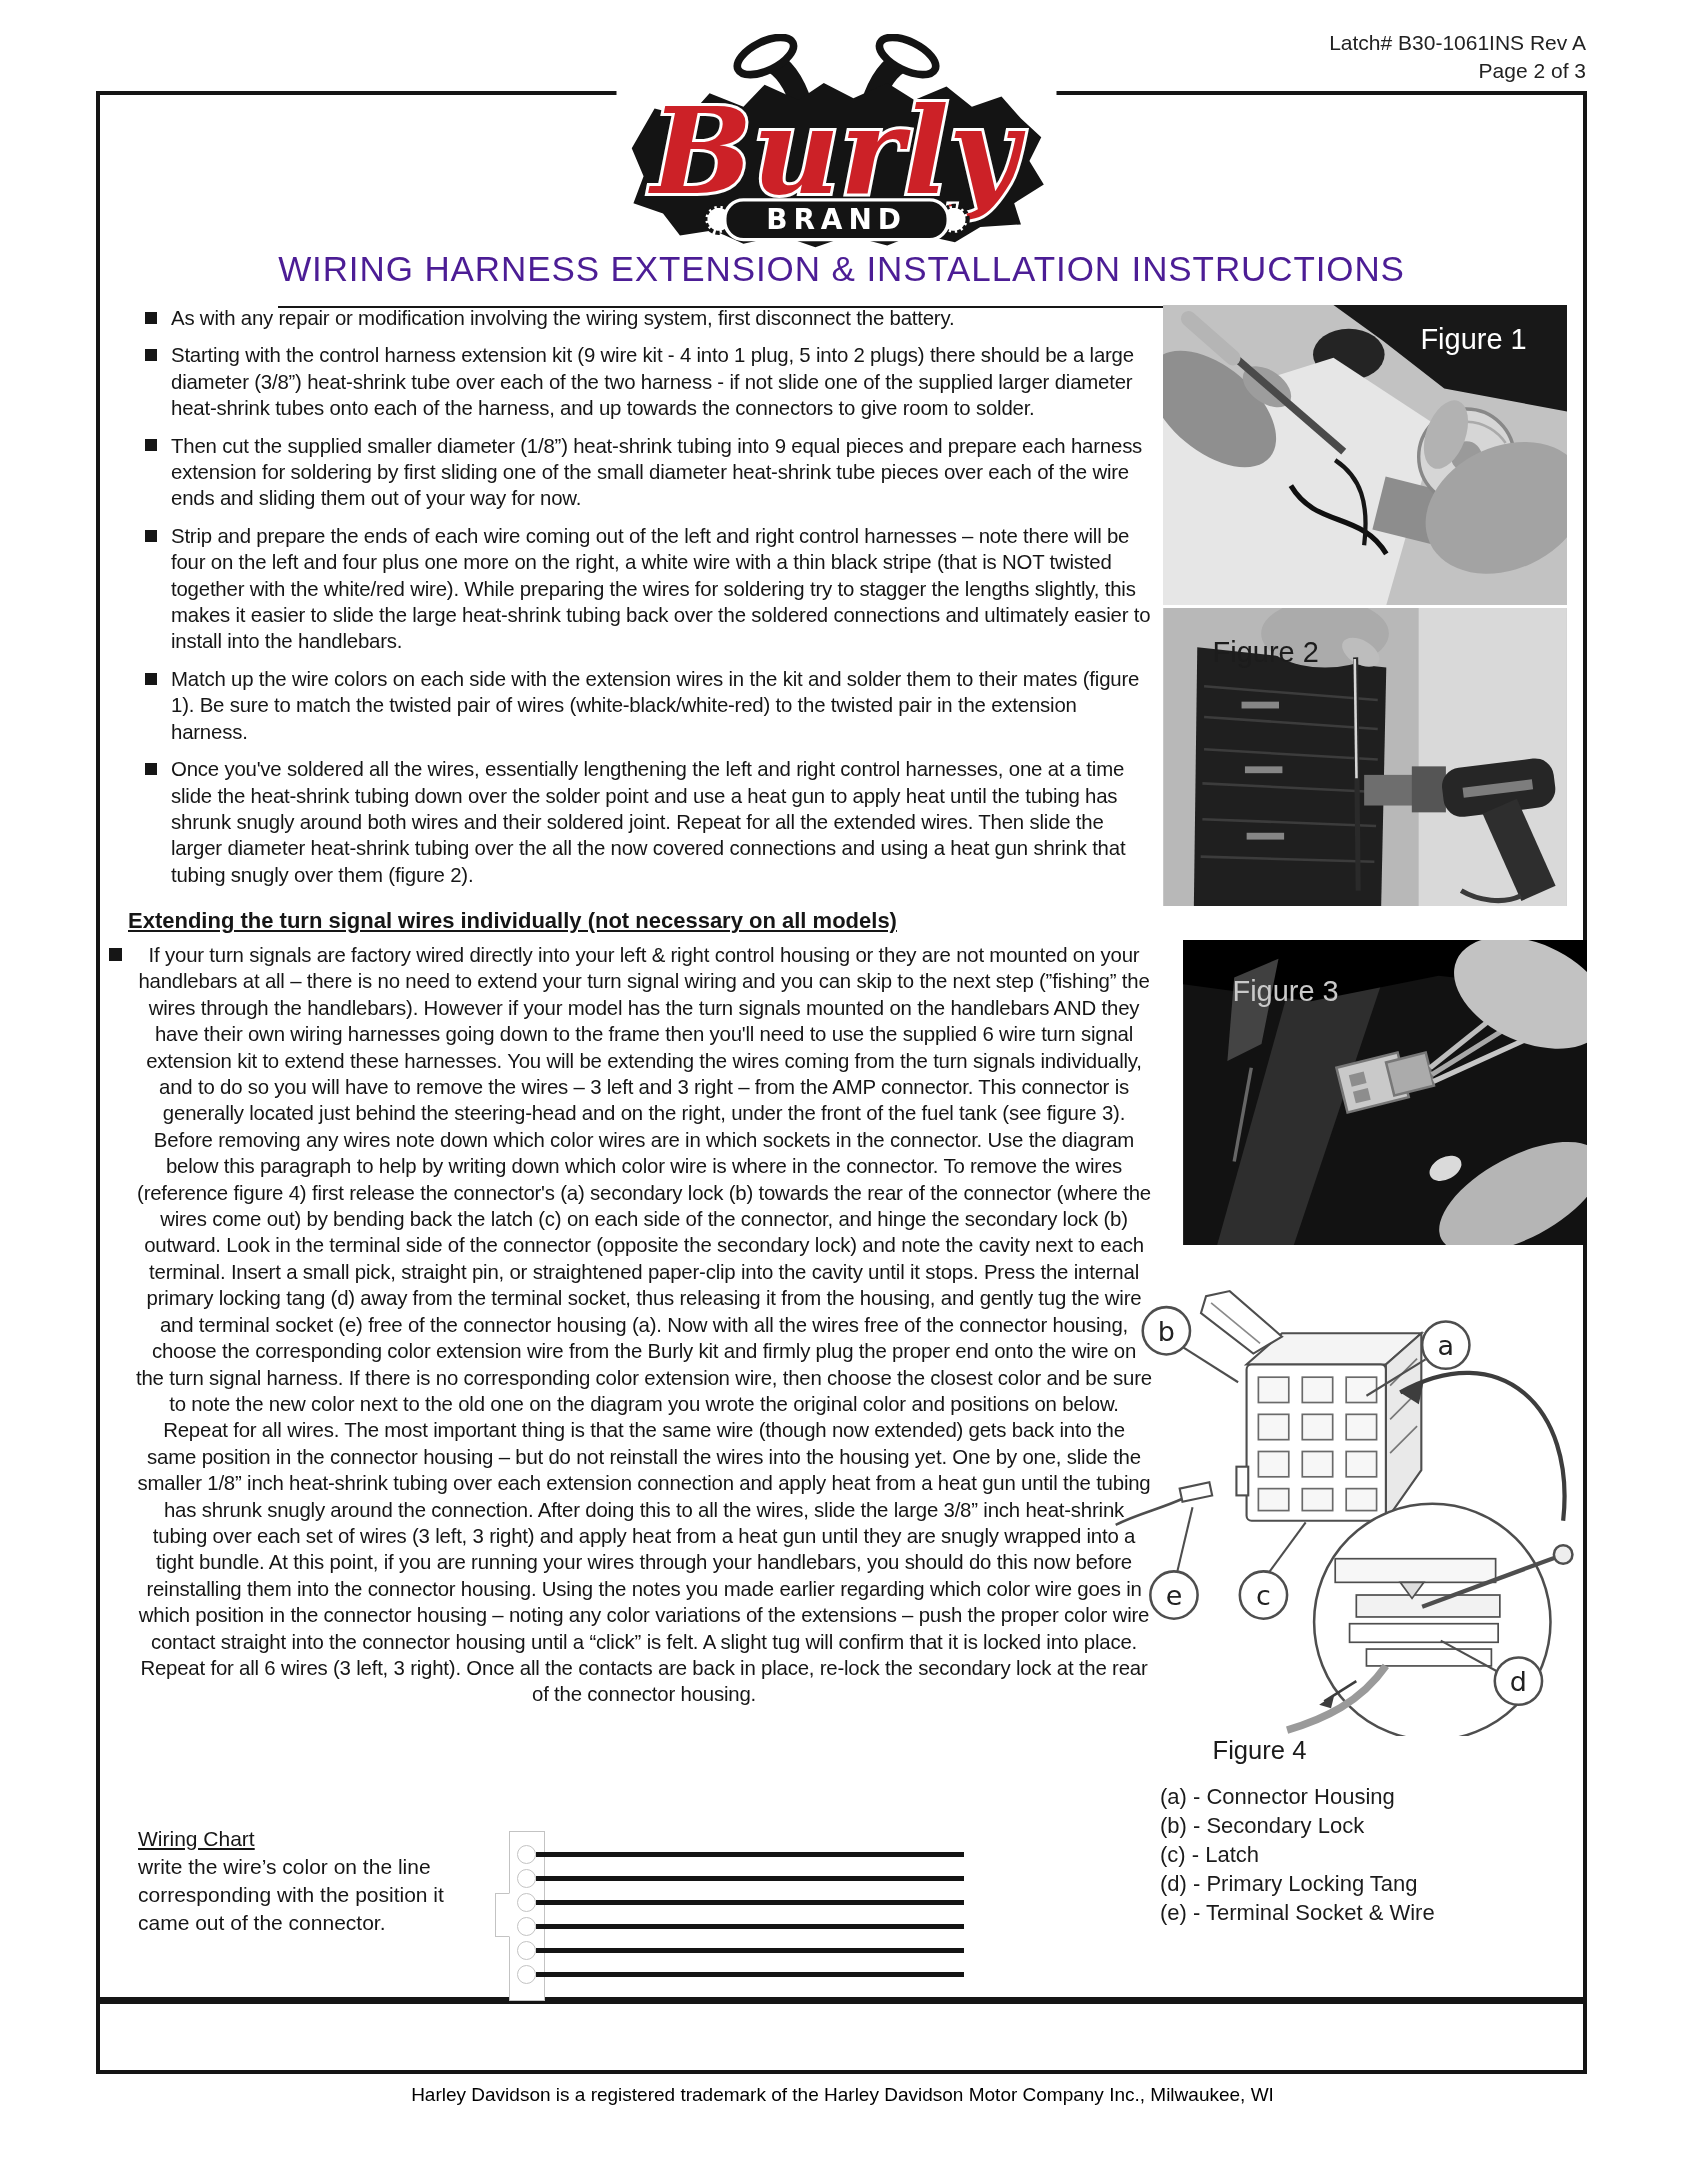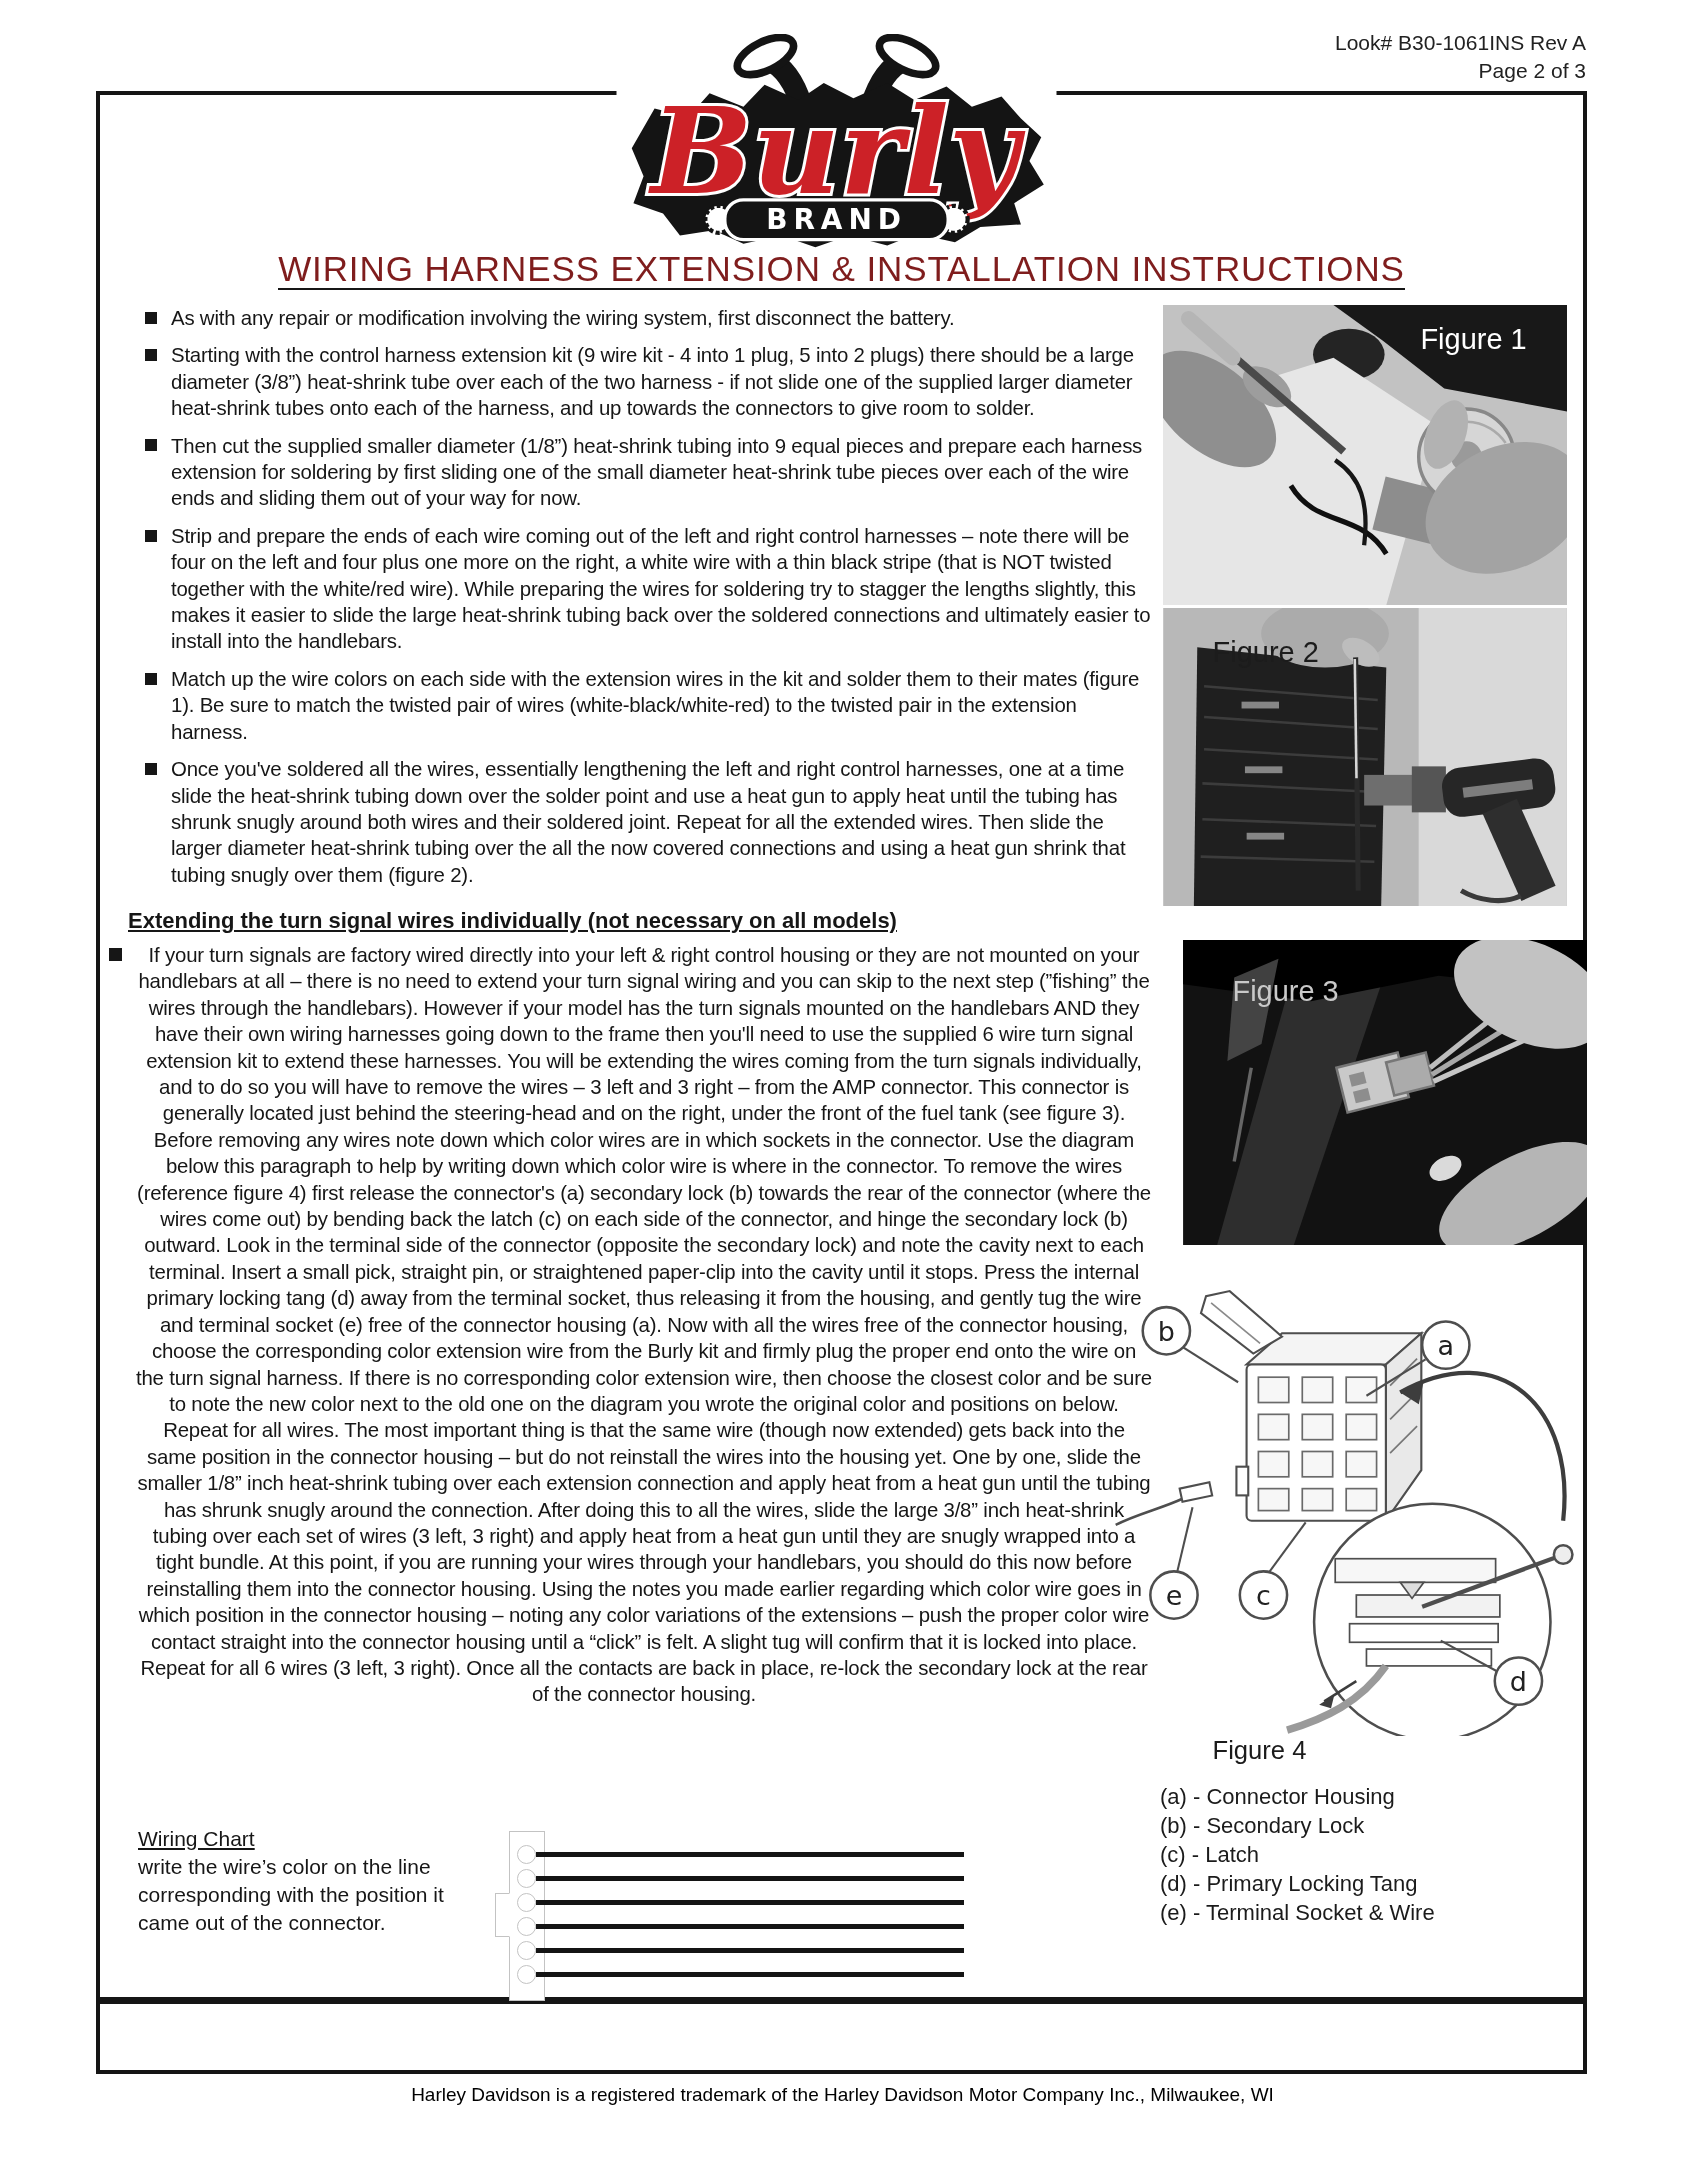--- a/index.html
+++ b/index.html
@@ -9,22 +9,22 @@
     font-family:"Liberation Sans", sans-serif; color:#111; overflow:hidden;
   }
   .part-info { position:absolute; top:29px; right:99px; text-align:right;
     font-size:21px; line-height:28px; color:#222; }
   .border-box { position:absolute; left:96px; top:91px; width:1491px; height:1983px;
     border:4.3px solid #151515; z-index:1; }
   .footer-divider { position:absolute; left:96px; top:1997px; width:1491px; height:6.8px;
     background:#151515; z-index:2; }
   .logo-wrap { position:absolute; left:615px; top:34px; width:443px; height:220px; z-index:3; }
   .doc-title { position:absolute; left:96px; top:249px; width:1491px; text-align:center; z-index:2; }
-  .doc-title span { font-size:35px; letter-spacing:0.9px; color:#7f1d1d;
-    border-bottom:2.6px solid #161616; padding-bottom:0; }
+  .doc-title span { font-size:35px; letter-spacing:0.9px; color:#4c1d95;
+    border-bottom:2.6px solid #161616; padding-bottom:18px; }
   .bullets { position:absolute; left:143px; top:305px; width:1010px; z-index:2; }
   .bullets ul { list-style:none; }
   .bullets li { position:relative; padding-left:28px; margin-bottom:11px;
     font-size:20.4px; line-height:26.4px; letter-spacing:-0.2px; color:#161616; }
   .bullets li::before { content:""; position:absolute; left:1.7px; top:6.8px;
     width:12px; height:12px; background:#161616; }
   .section-heading { position:absolute; left:128px; top:908px; font-size:22px;
     font-weight:bold; color:#161616; text-decoration:underline; z-index:2; }
   .main-para { position:absolute; left:109px; top:942px; width:1043px; z-index:2; }
   .main-para .sq { position:absolute; left:0; top:6px; width:12.8px; height:12.8px; background:#161616; }
@@ -55,21 +55,21 @@
   .footer-line2 .gap { margin-left:44px; }
   .trademark { position:absolute; left:0; top:2084px; width:1685px; text-align:center;
     font-size:19px; color:#000000; z-index:2; }
 </style>
 </head>
 <body>
 
 <div id="page">
 
   <div class="part-info">
-    <div>Look# B30-1061INS Rev A</div>
+    <div>Latch# B30-1061INS Rev A</div>
     <div>Page 2 of 3</div>
   </div>
 
   <div class="border-box"></div>
   <div class="footer-divider"></div>
 
   <div class="logo-wrap">
     <svg width="443" height="220" viewBox="0 0 520 260">
       <rect x="0" y="0" width="520" height="260" fill="#ffffff"></rect>
 

